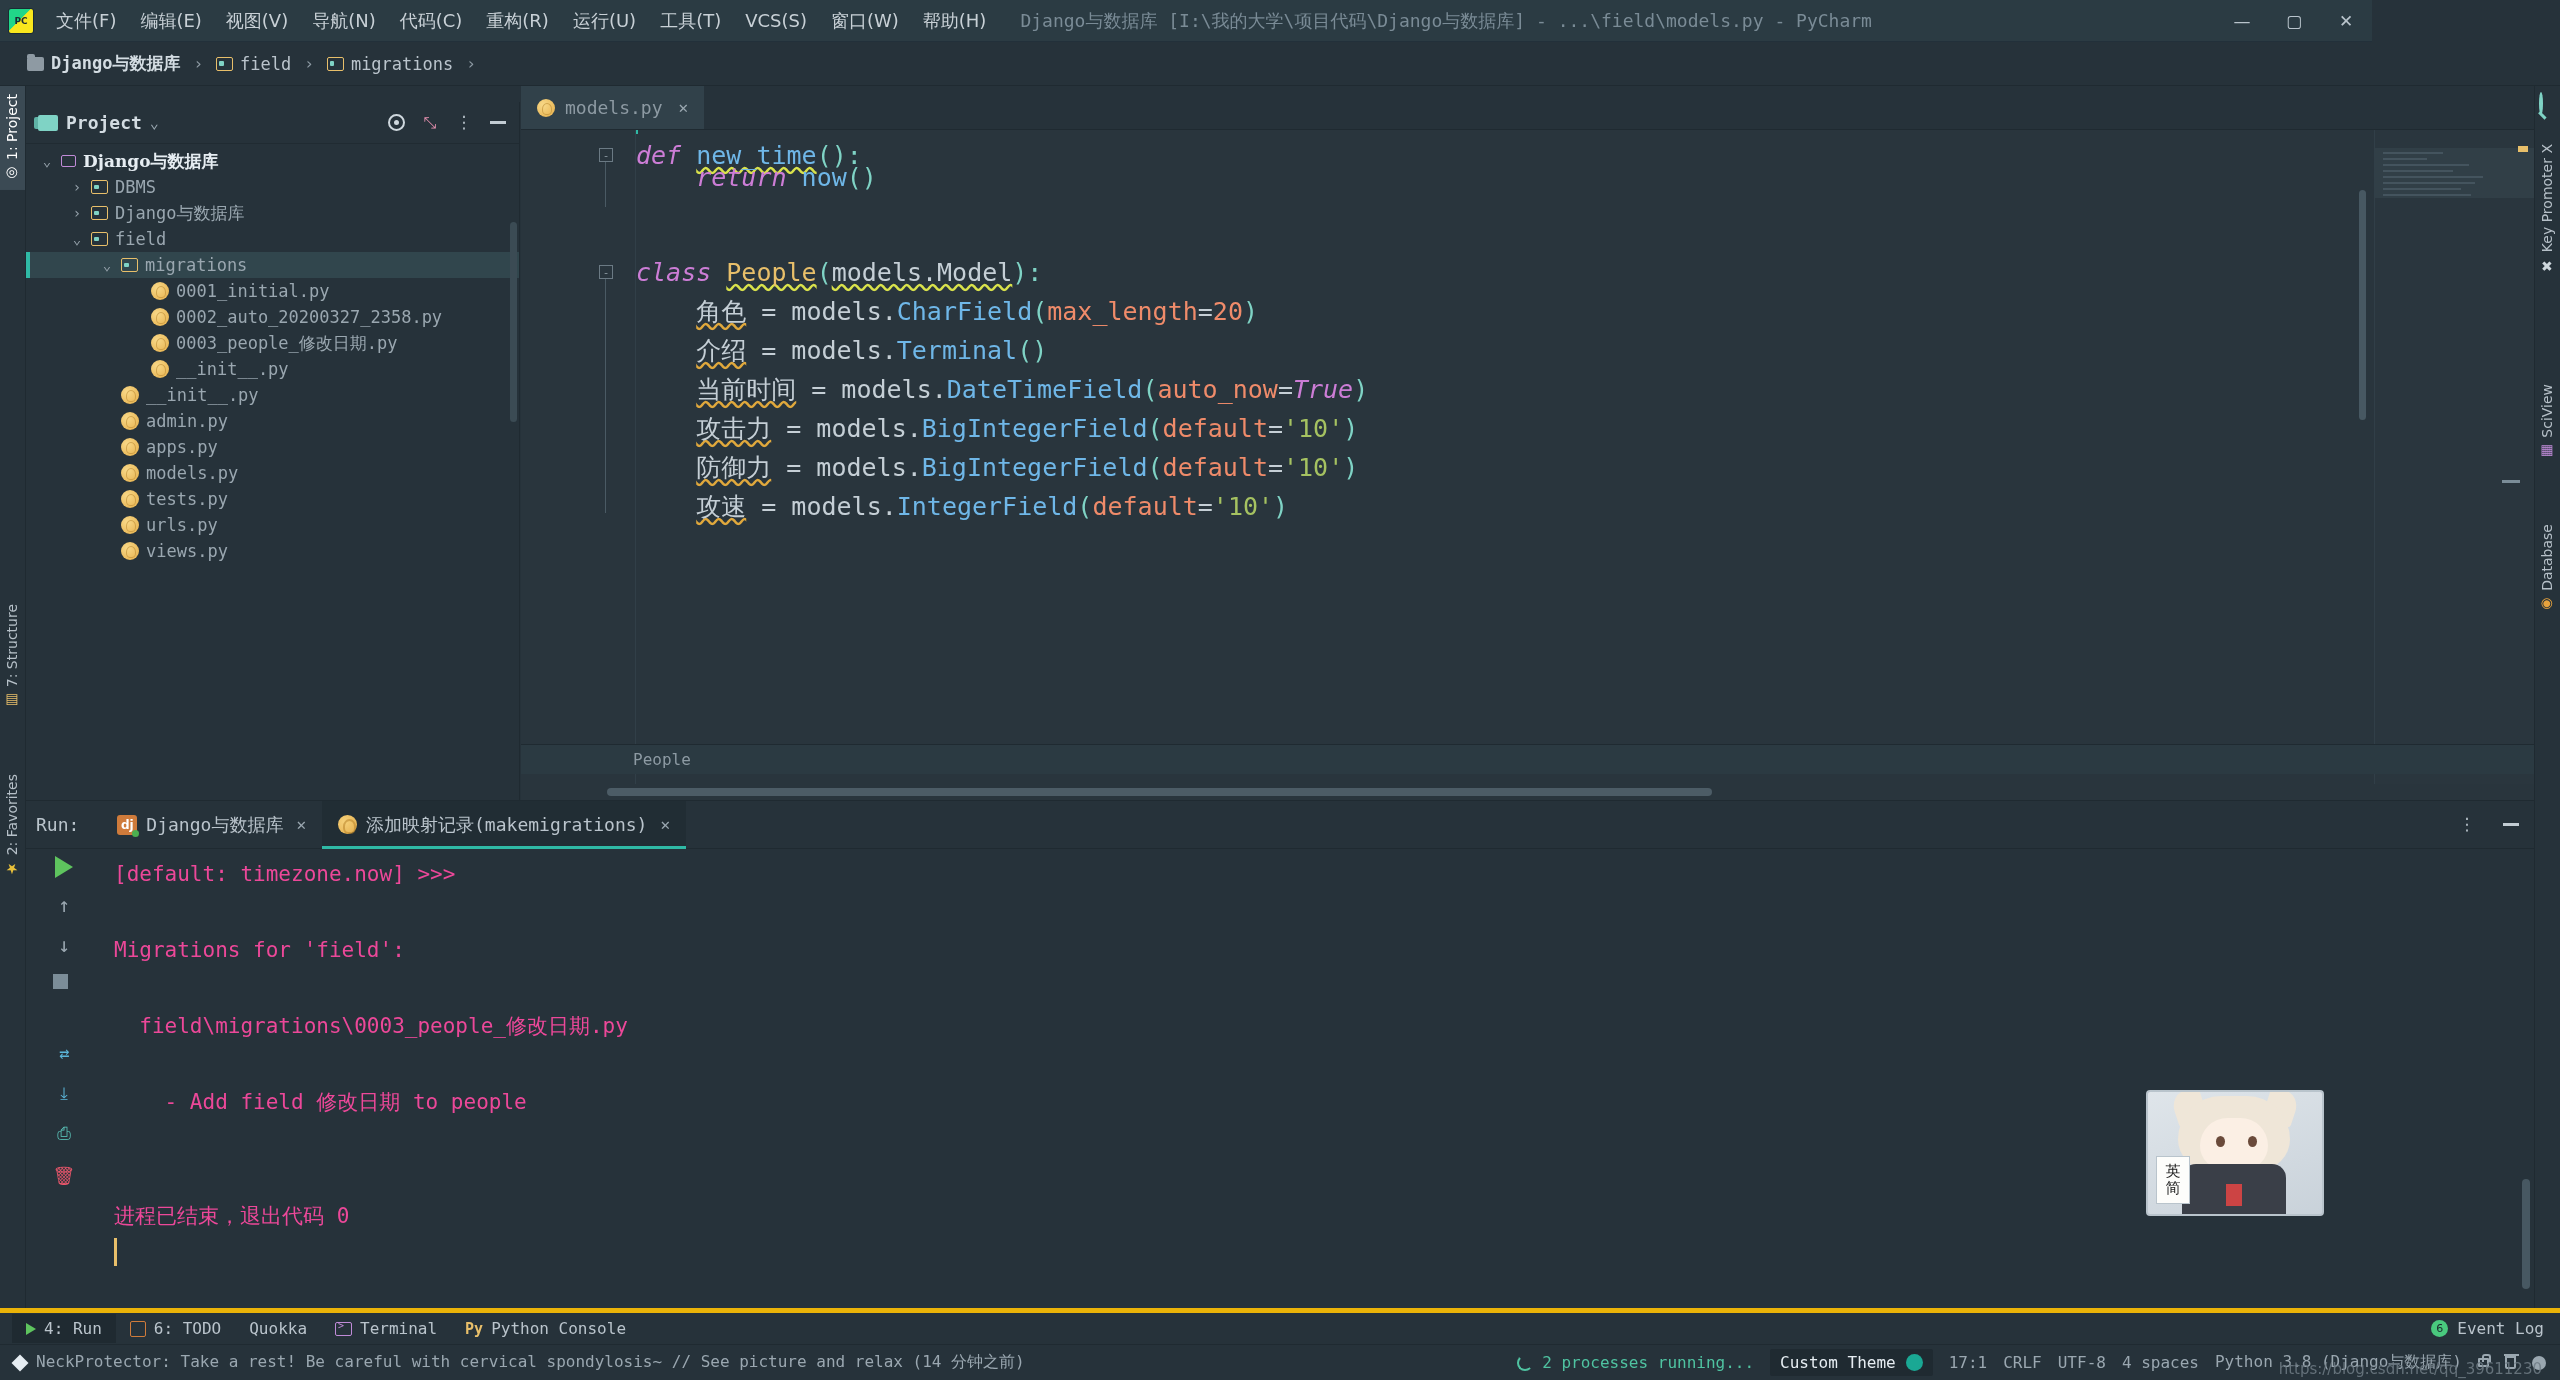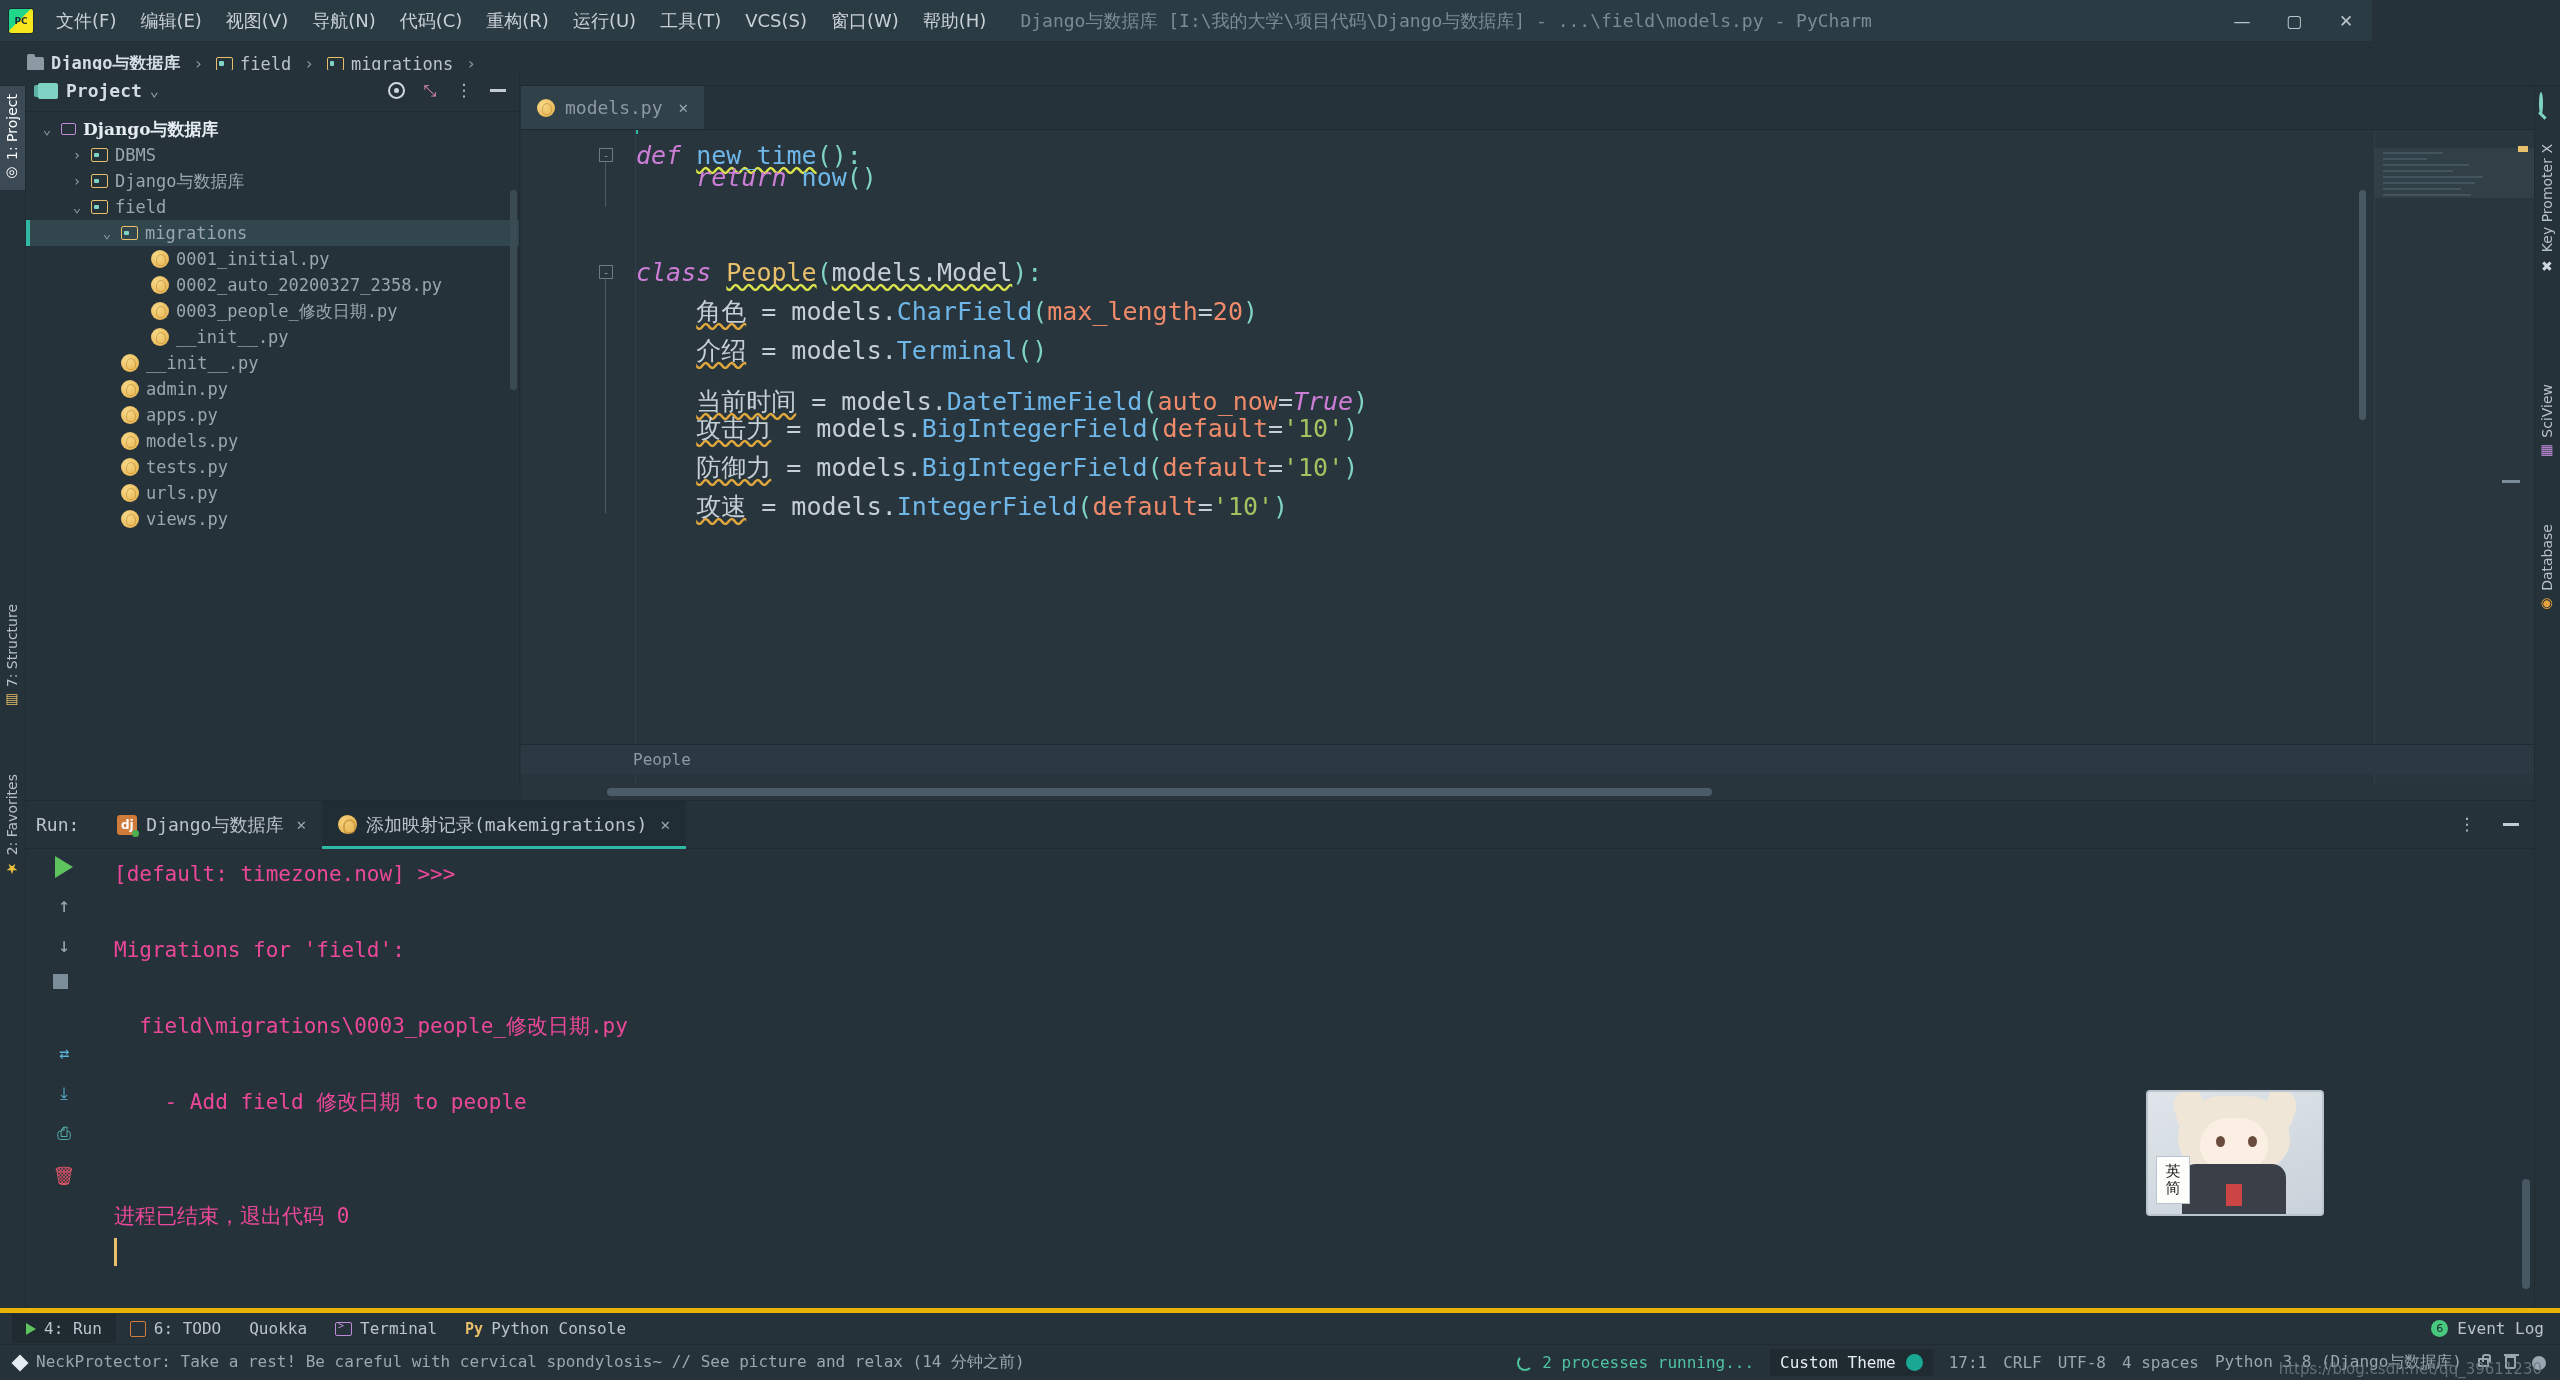--- a/index.html
+++ b/index.html
@@ -132,21 +132,21 @@
     padding:8px 5px; white-space:nowrap; display:flex; align-items:center; gap:6px;
   }
   .vtab.active { background:#3b4a54; color:#ffffff; }
   .railR {
     position:absolute; right:0; top:86px; width:26px; bottom:72px;
     background:#26323a; border-left:1px solid #1f2a31;
   }
 
   
   .projpanel {
-    position:absolute; left:26px; top:70px; width:494px; height:714px;
+    position:absolute; left:26px; top:102px; width:494px; height:714px;
     background:#26323a; border-right:1px solid #1f2a31;
   }
   .projhdr {
     height:42px; display:flex; align-items:center; padding:0 8px 0 12px; gap:8px;
     border-bottom:1px solid #202b32;
   }
   .ico-proj{
     width:20px;height:16px;background:#7fd3c5;border-radius:2px;position:relative;flex:0 0 auto;
   }
   .ico-proj::before{content:"";position:absolute;left:-4px;top:2px;width:4px;height:12px;background:#5fb3a6;border-radius:2px 0 0 2px;}
@@ -615,21 +615,21 @@
           <div class="foldline" style="top: 32px; height: 45px;"></div>
           <div class="foldline" style="top: 149px; height: 234px;"></div>
         </div>
       <div class="codelines" id="codelines">
           <div class="cl" style="top: 6px;"><span class="kw">def </span><span class="fn sq">new_time</span><span class="par">():</span></div>
           <div class="cl" style="top: 28px;"><span class="txt">    </span><span class="kw">return </span><span class="fn">now</span><span class="par">()</span></div>
           <div class="cl" style="top: 84px;"></div>
           <div class="cl" style="top: 123px;"><span class="kw">class </span><span class="cls sq">People</span><span class="par">(</span><span class="txt sq">models.Model</span><span class="par">):</span></div>
           <div class="cl" style="top: 162px;"><span class="txt">    </span><span class="txt sq-o">角色</span><span class="txt"> = models.</span><span class="fn">CharField</span><span class="par">(</span><span class="arg">max_length</span><span class="txt">=</span><span class="num">20</span><span class="par">)</span></div>
           <div class="cl" style="top: 201px;"><span class="txt">    </span><span class="txt sq-o">介绍</span><span class="txt"> = models.</span><span class="fn">Terminal</span><span class="par">()</span></div>
-          <div class="cl" style="top: 252px;"><span class="txt">    </span><span class="txt sq-o">当前时间</span><span class="txt"> = models.</span><span class="fn">DateTimeField</span><span class="par">(</span><span class="arg">auto_now</span><span class="txt">=</span><span class="kw2">True</span><span class="par">)</span></div>
+          <div class="cl" style="top: 240px;"><span class="txt">    </span><span class="txt sq-o">当前时间</span><span class="txt"> = models.</span><span class="fn">DateTimeField</span><span class="par">(</span><span class="arg">auto_now</span><span class="txt">=</span><span class="kw2">True</span><span class="par">)</span></div>
           <div class="cl" style="top: 279px;"><span class="txt">    </span><span class="txt sq-o">攻击力</span><span class="txt"> = models.</span><span class="fn">BigIntegerField</span><span class="par">(</span><span class="arg">default</span><span class="txt">=</span><span class="str">'10'</span><span class="par">)</span></div>
           <div class="cl" style="top: 318px;"><span class="txt">    </span><span class="txt sq-o">防御力</span><span class="txt"> = models.</span><span class="fn">BigIntegerField</span><span class="par">(</span><span class="arg">default</span><span class="txt">=</span><span class="str">'10'</span><span class="par">)</span></div>
           <div class="cl" style="top: 357px;"><span class="txt">    </span><span class="txt sq-o">攻速</span><span class="txt"> = models.</span><span class="fn">IntegerField</span><span class="par">(</span><span class="arg">default</span><span class="txt">=</span><span class="str">'10'</span><span class="par">)</span></div>
         </div>
 
       <div class="scroll-right">
         <div class="sr-thumb"></div>
       </div>
 
       <div class="minimap">

